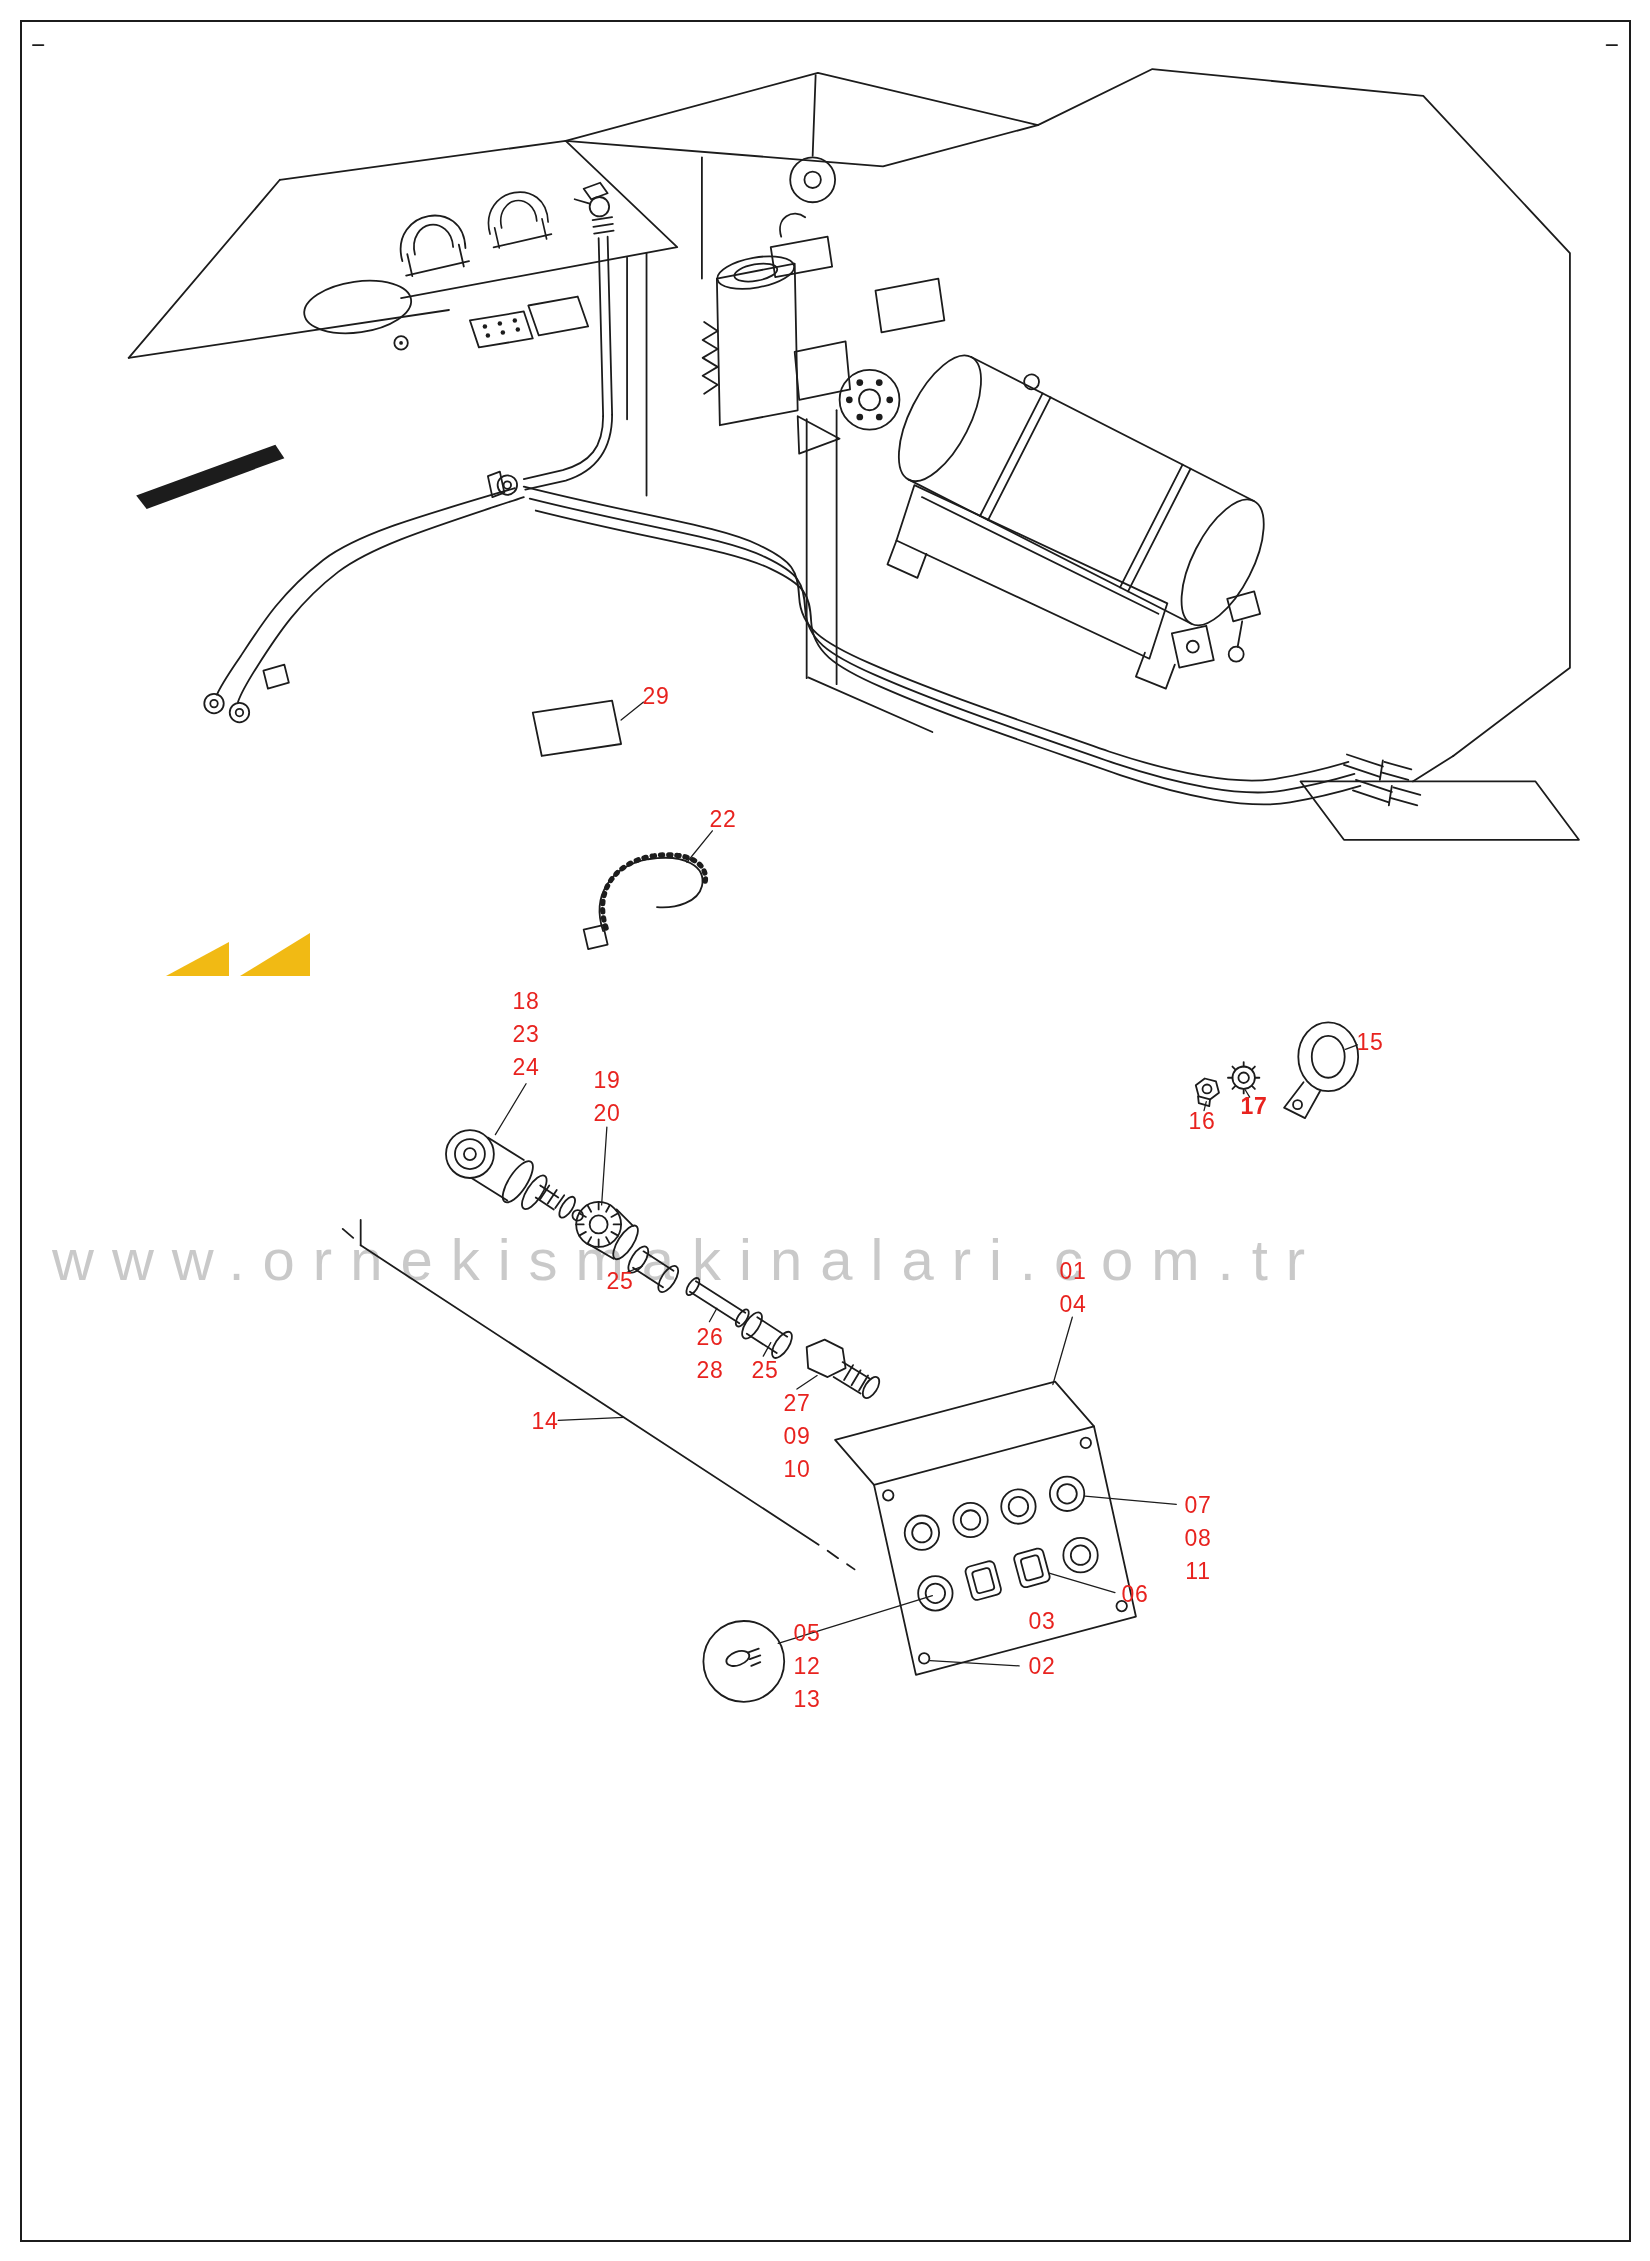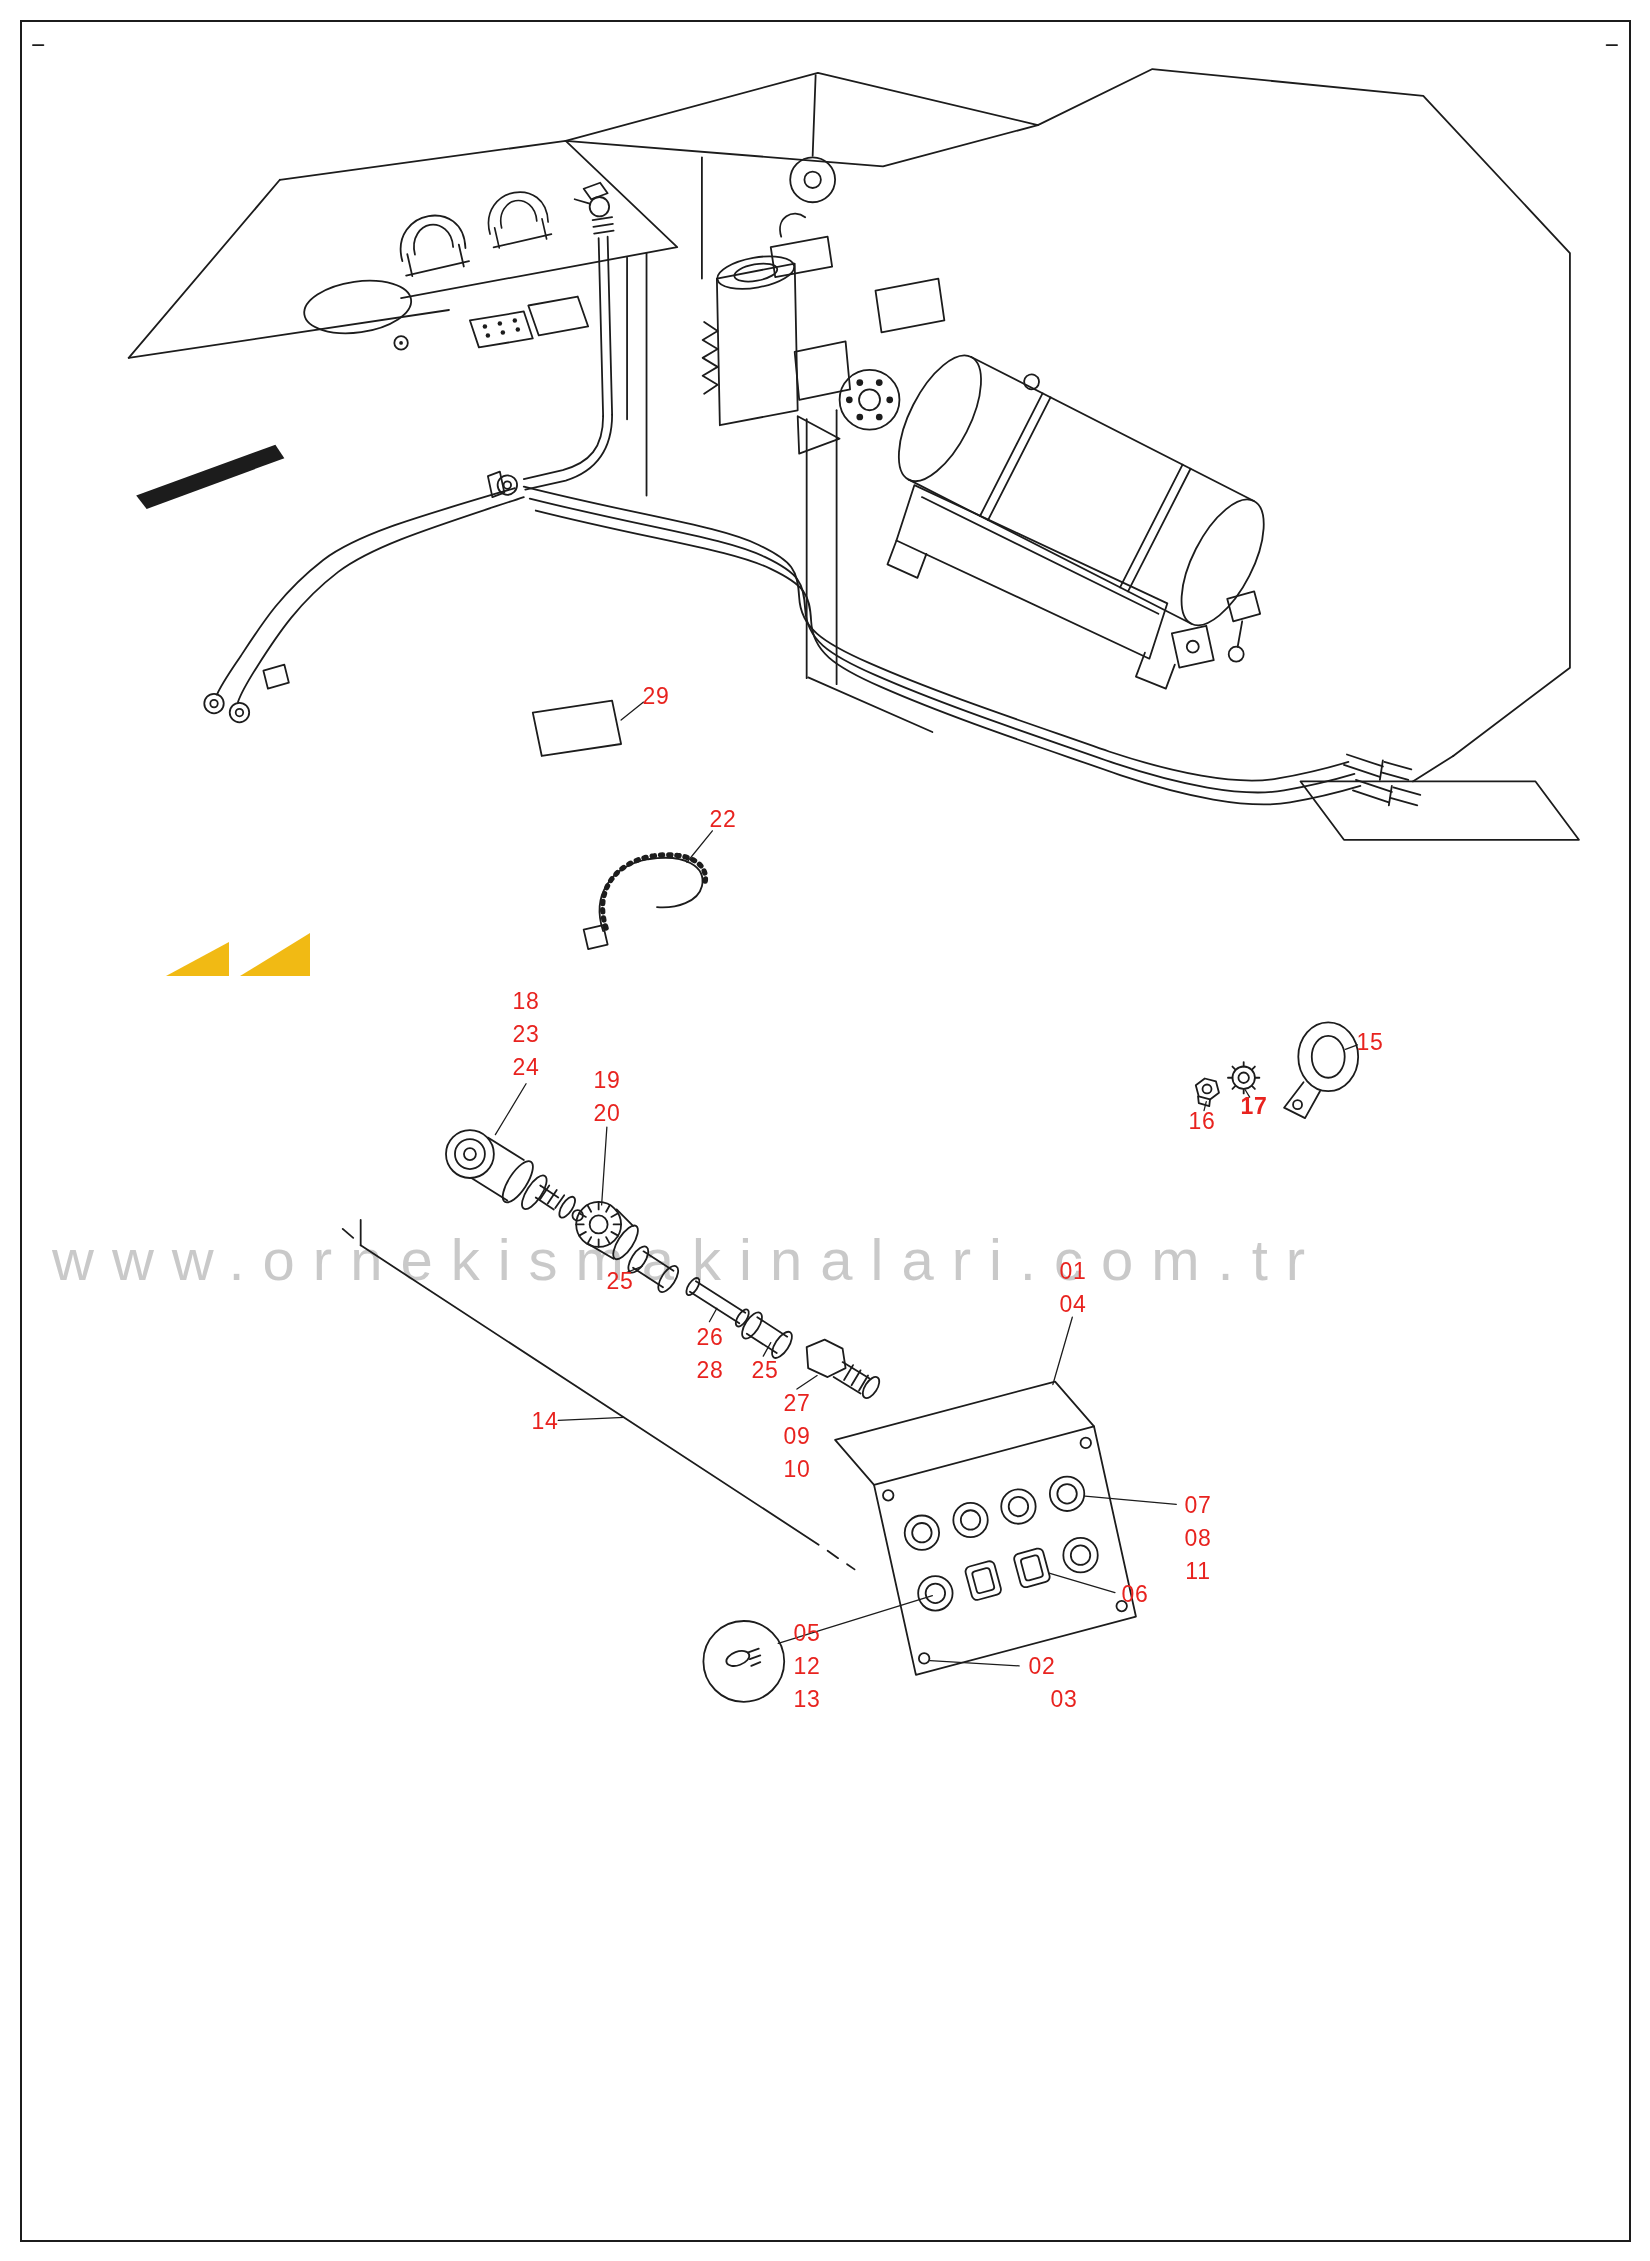--- a/index.html
+++ b/index.html
@@ -381,16 +381,16 @@
       <div class="callout" style="left: 1073px; top: 1271px;">01</div>
       <div class="callout" style="left: 1073px; top: 1304px;">04</div>
       <div class="callout" style="left: 1198px; top: 1505px;">07</div>
       <div class="callout" style="left: 1198px; top: 1538px;">08</div>
       <div class="callout" style="left: 1198px; top: 1571px;">11</div>
       <div class="callout" style="left: 1135px; top: 1594px;">06</div>
       <div class="callout" style="left: 807px; top: 1633px;">05</div>
       <div class="callout" style="left: 807px; top: 1666px;">12</div>
       <div class="callout" style="left: 807px; top: 1699px;">13</div>
       <div class="callout" style="left: 1042px; top: 1666px;">02</div>
-      <div class="callout" style="left: 1042px; top: 1699px; margin-left: 22px;">03</div>
+      <div class="callout" style="left: 1042px; top: 1621px;">03</div>
     </div>
 </div>
 
 
 </body></html>

